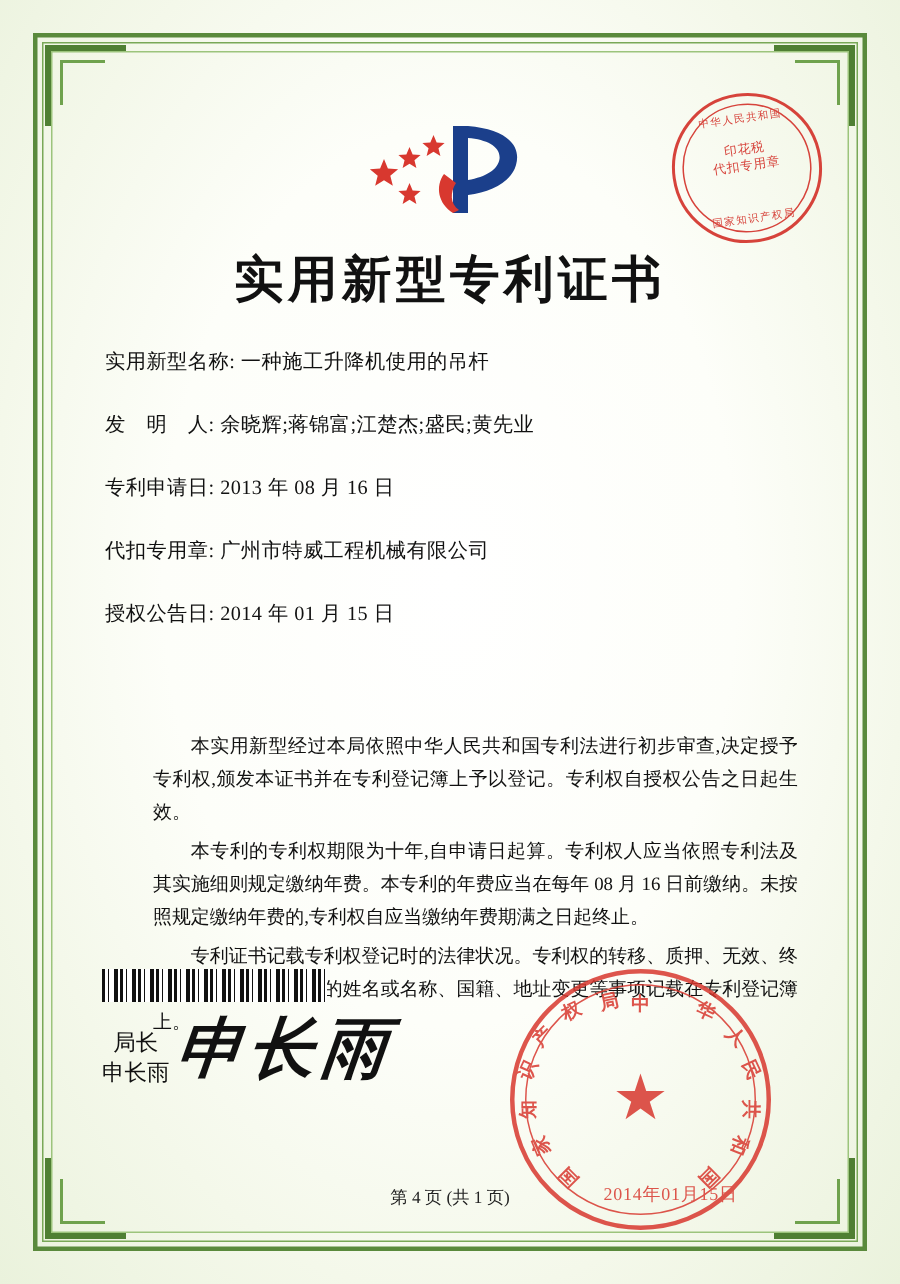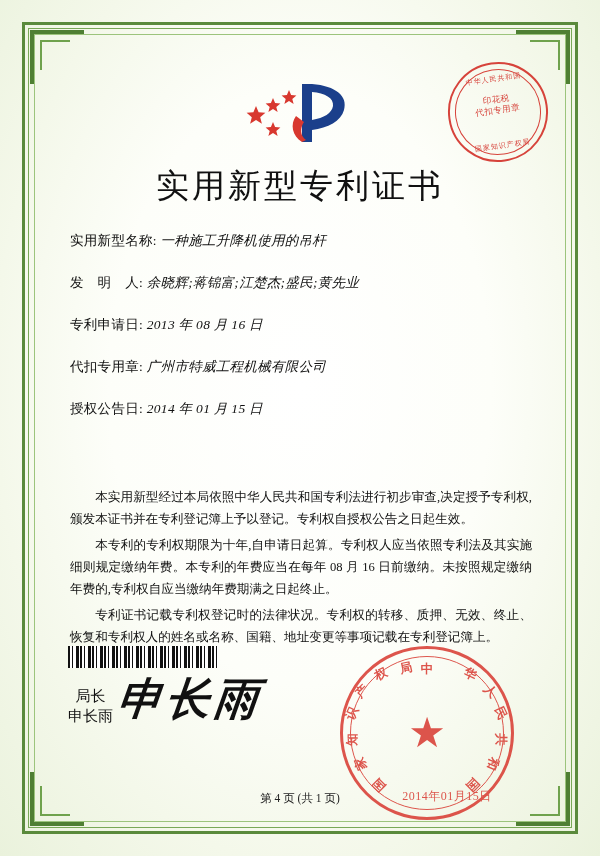--- a/index.html
+++ b/index.html
@@ -127,21 +127,21 @@
     height: 74px;
   }
   .logo svg { display: block; margin: 0 auto; }
 
   .doc-title {
     position: absolute;
     left: 0; right: 0;
     top: 118px;
     text-align: center;
     font-size: 33px;
-    font-weight: normal;
+    font-weight: bold;
     letter-spacing: 3px;
     color: #111;
     font-family: "Liberation Serif", serif;
   }
 
   .fields {
     position: absolute;
     left: 24px;
     right: 20px;
     top: 186px;
@@ -151,36 +151,36 @@
     color: #111;
     margin-bottom: 24px;
     white-space: nowrap;
     letter-spacing: 0.3px;
   }
   .field-label {
     display: inline-block;
   }
   .field-value {
     display: inline;
-    font-style: italic;
   }
 
   .paras {
     position: absolute;
     left: 24px;
     right: 22px;
     top: 440px;
     font-size: 12.6px;
     line-height: 22px;
     color: #111;
     text-align: justify;
   }
   .para {
     text-indent: 2em;
     margin-bottom: 4px;
+    margin-left: 32px;
   }
 
   
   .barcode {
     position: absolute;
     left: 22px;
     top: 600px;
     width: 150px;
     height: 22px;
     background: repeating-linear-gradient(

